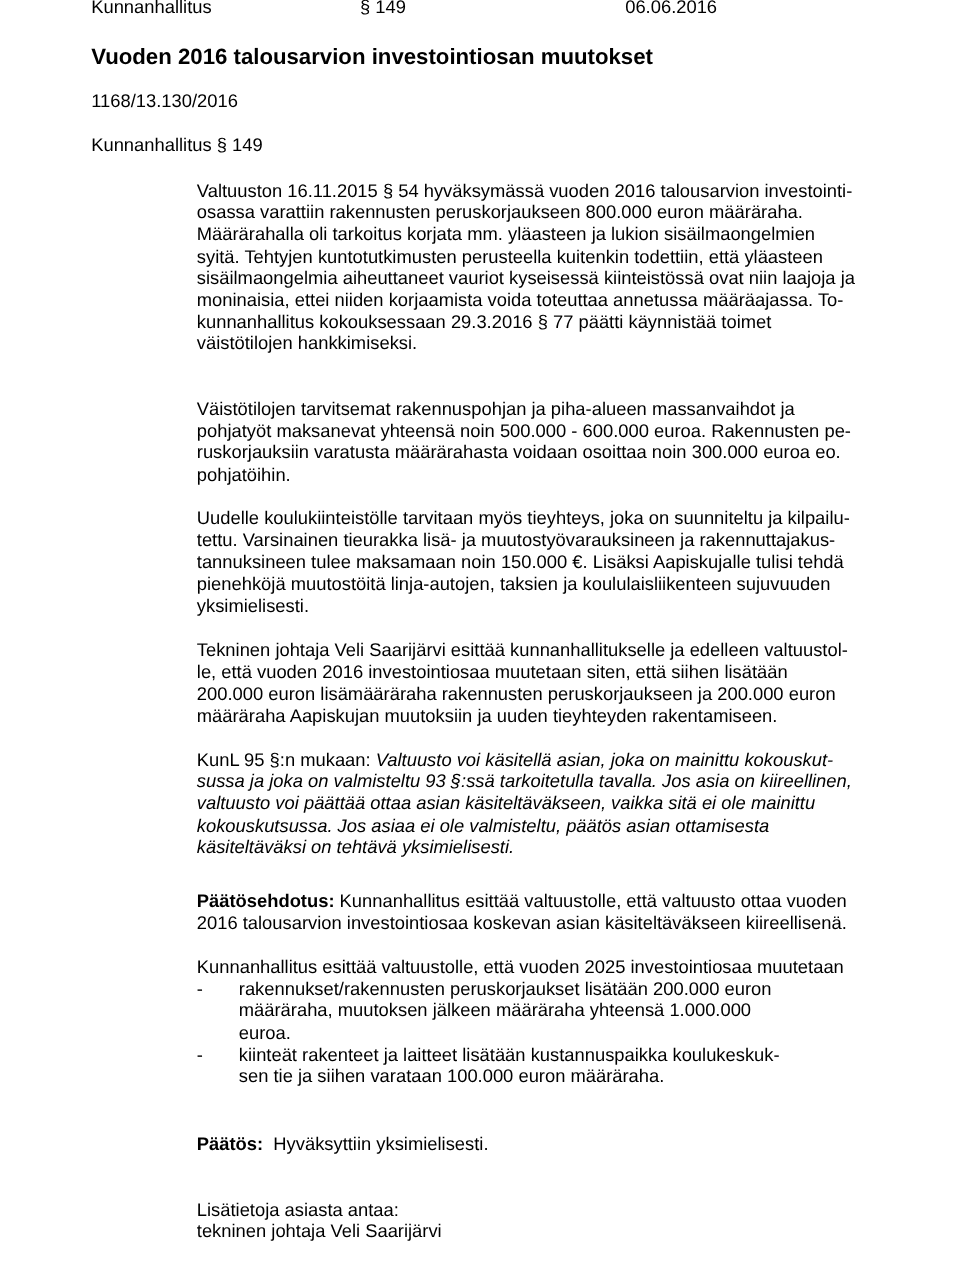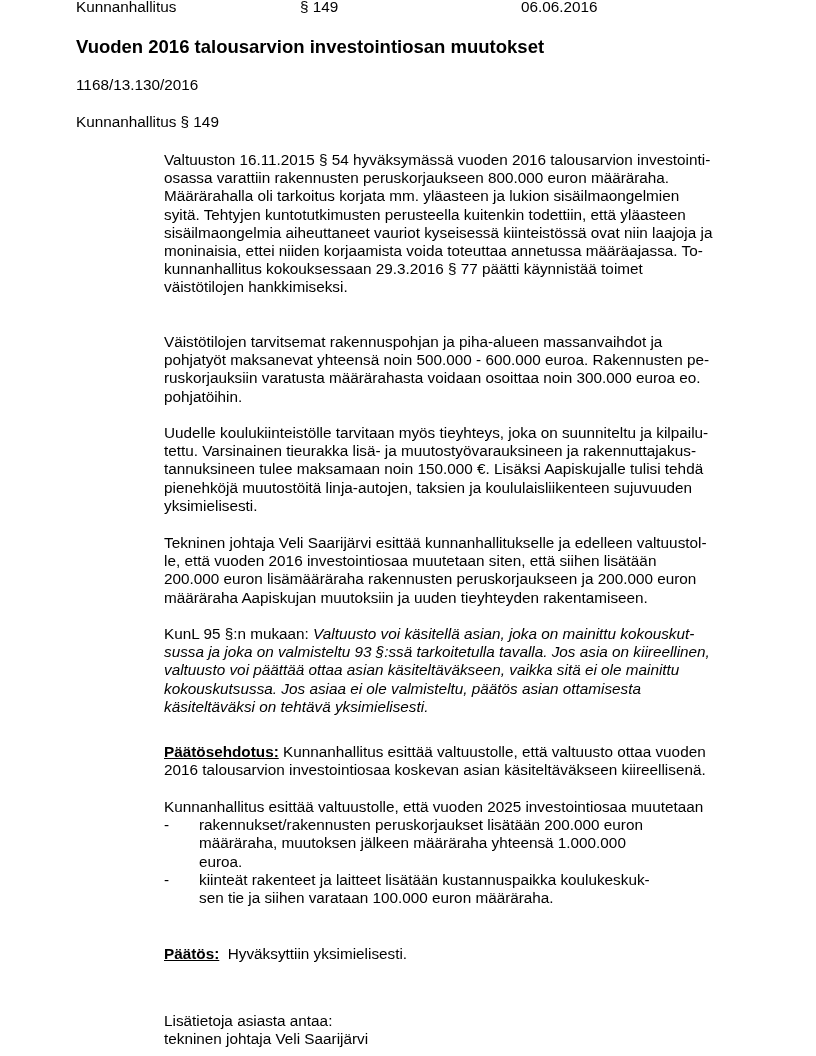--- a/index.html
+++ b/index.html
@@ -62,21 +62,20 @@
     }
     .line {
       display: block;
       height: 18.2px;
       line-height: 18.2px;
       white-space: nowrap;
     }
     .it { font-style: italic; }
     .label-u {
       font-weight: bold;
-      text-decoration: underline;
     }
     .dash-item {
       position: relative;
     }
     .dash {
       position: absolute;
       left: 0;
       top: 0;
       line-height: 18.2px;
     }
@@ -85,21 +84,21 @@
     }
 
     #p1 { top: 151px; }
     #p2 { top: 333px; }
     #p3 { top: 424px; }
     #p4 { top: 534px; }
     #p5 { top: 625px; }
     #p6 { top: 743px; }
     #p7 { top: 798px; }
     #p8 { top: 945px; }
-    #p9 { top: 1000px; margin-top: 12px; }
+    #p9 { top: 1000px; }
   </style>
 </head>
 <body>
 
 <div class="header-row">
   <span class="hdr-org">Kunnanhallitus</span>
   <span class="hdr-sec">§ 149</span>
   <span class="hdr-date">06.06.2016</span>
 </div>
 

